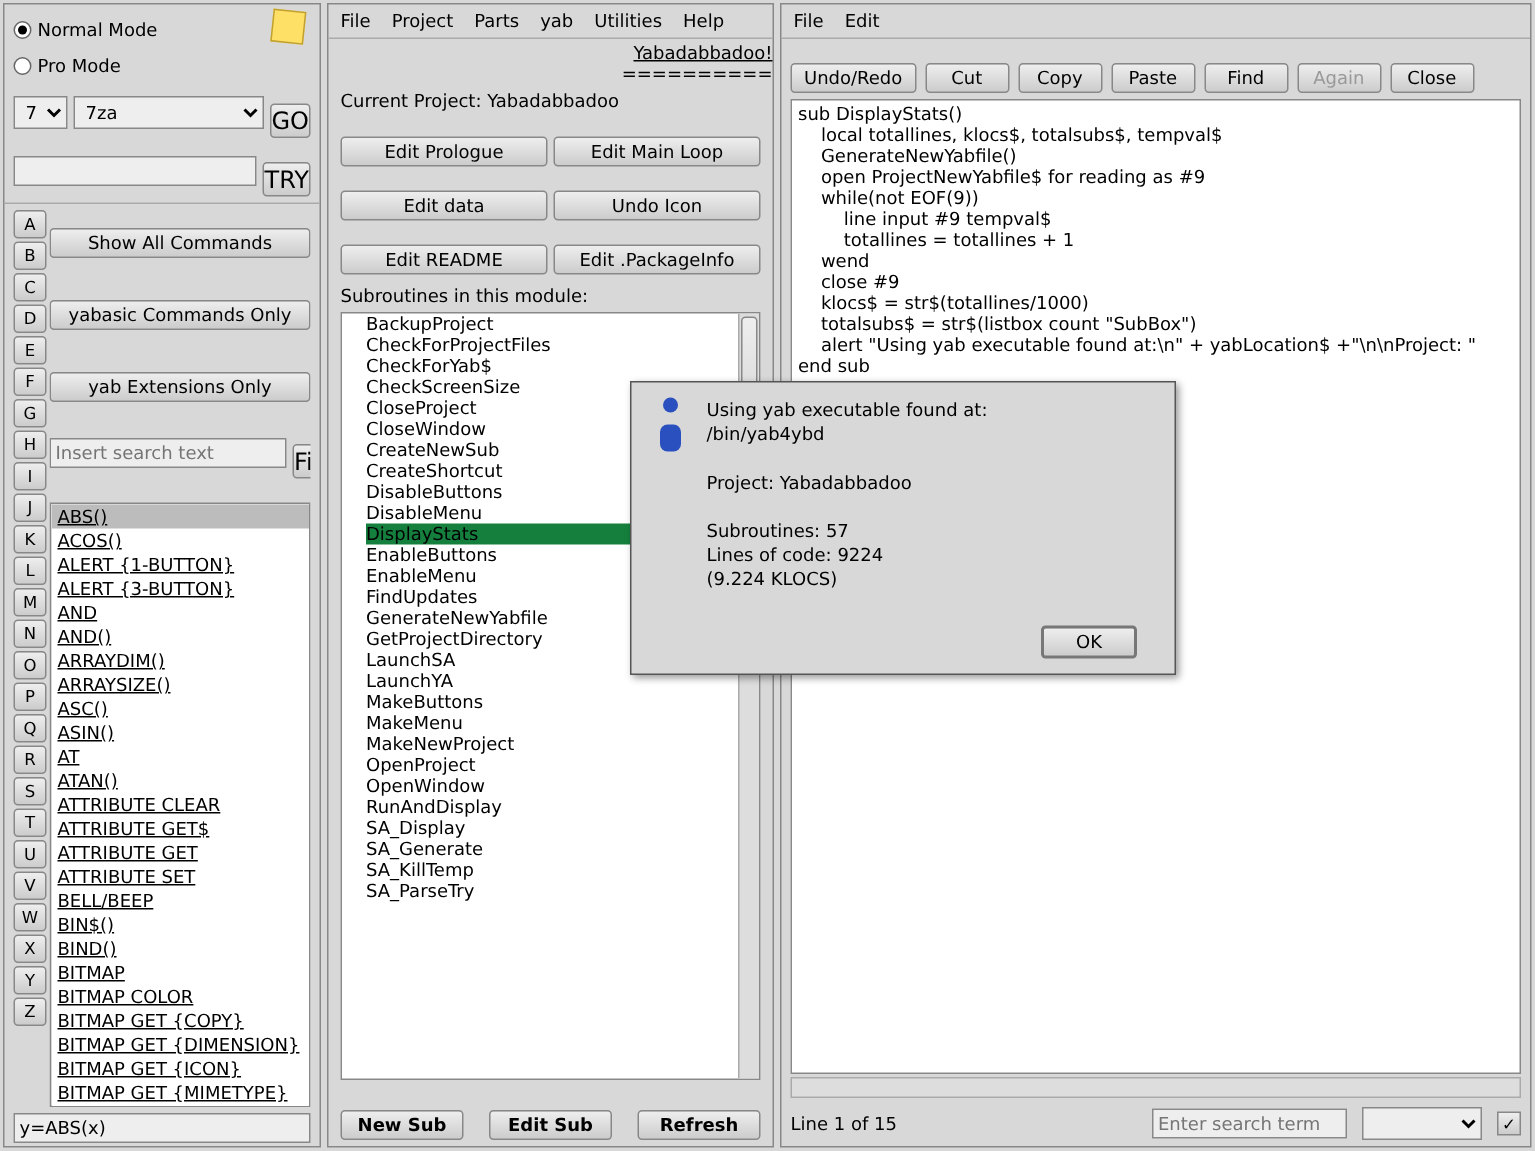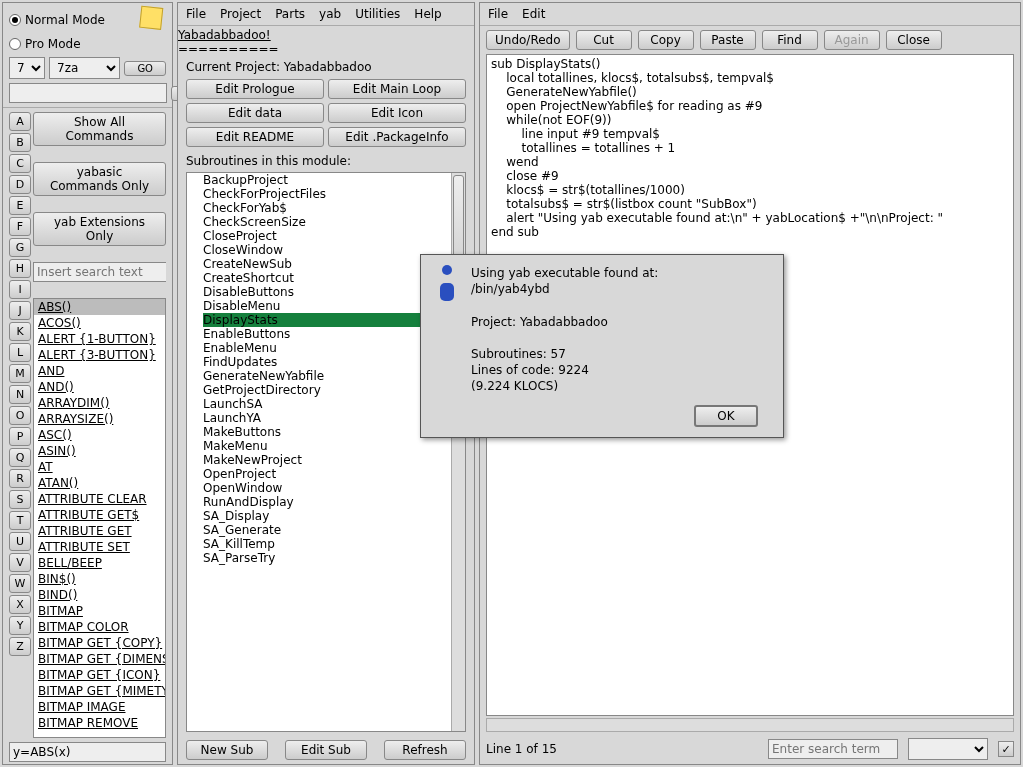--- a/index.html
+++ b/index.html
@@ -12,21 +12,21 @@
   overflow: hidden;
   position: relative;
 }
 .app { display: flex; height: 100%; gap: 4px; padding: 2px; }
 .panel {
   background: #d8d8d8;
   border: 1px solid #888;
   display: flex;
   flex-direction: column;
 }
-.left-panel { width: 171px; }
+.left-panel { width: 212px; }
 .mid-panel  { width: 298px; }
 .right-panel{ flex: 1; }
 
 .menu-bar {
   display: flex;
   gap: 14px;
   padding: 4px 8px;
   border-bottom: 1px solid #aaa;
 }
 .menu-item { cursor: default; }
@@ -44,50 +44,51 @@
 }
 .row { display:flex; gap:4px; padding:2px 6px; align-items:center;}
 select, input[type=text] {
   background:#eee; border:1px solid #888; padding:2px 3px; font: inherit;
 }
 .btn {
   background: linear-gradient(#eee,#ccc);
   border:1px solid #888; border-radius:3px;
   padding:2px 8px; font:inherit; cursor:default;
   text-align:center;
-}
-.btn.small{padding:1px 12px;font-size:10px;text-align:right;}
+  margin-top:12px;
+}
+.btn.small{padding:1px 0;font-size:16px;text-align:right;}
 .btn.wide{width:100%;}
 .az-col { display:flex; flex-direction:column; gap:2px; }
 .az-btn {
   width:22px;height:19px;
   background:linear-gradient(#eee,#ccc); border:1px solid #888; border-radius:3px;
   font-size:11px; display:flex;align-items:center;justify-content:center;
 }
 .cmd-area { display:flex; gap:2px; padding:2px 6px; flex:1; overflow:hidden;}
 .cmd-list {
   flex:1; background:#fff; border:1px solid #888; overflow-y:auto;text-decoration:underline;
 }
 .cmd-list div { padding:1px 4px; white-space:nowrap;}
 .cmd-list div.sel { background:#bcbcbc;}
 .status-input{ margin:2px 6px; width:calc(100% - 12px);}
 
 
-.title-block{ text-align:left; padding:2px 0;}
+.title-block{ text-align:right; padding:2px 0;}
 .title-block .t{ text-decoration:underline;}
 .proj-line{ padding:2px 8px;}
 .btn-grid{ display:grid; grid-template-columns:1fr 1fr; gap:4px; padding:3px 8px;}
 .section-label{ padding:4px 8px;}
 .sub-listwrap{ flex:1; margin:0 8px 4px 8px; border:1px solid #888; background:#fff; position:relative; overflow:hidden;}
 .sub-list{ position:absolute; inset:0 14px 0 0; overflow-y:auto;}
 .sub-list div{ padding:0 0;margin-left:16px;}
 .sub-list div.sel{ background:#15803d;}
 .vscroll{ position:absolute; right:0; top:0; bottom:0; width:14px; background:#ddd; border-left:1px solid #aaa;}
 .vscroll .thumb{ position:absolute; left:1px; right:1px; top:2px; height:30%; background:linear-gradient(#eee,#bbb); border:1px solid #888; border-radius:3px;}
-.bottom-btns{ display:flex; gap:17px; padding:4px 8px;}
+.bottom-btns{ display:flex; gap:17px; padding:4px 8px;font-weight:bold;}
 .bottom-btns .btn{flex:1;}
 
 
 .toolbar{ display:flex; gap:6px; padding:4px 6px; flex-wrap:wrap;}
 .toolbar .btn{ min-width:56px;}
 .btn.disabled{ color:#999;}
 .code-area{
   flex:1; margin:0 6px 2px 6px; background:#fff; border:1px solid #888;
   font-family:inherit; white-space:pre; padding:2px 4px; overflow:auto;
   position:relative;
@@ -221,21 +222,21 @@
       </div>
     <div class="title-block">
       <div class="t">Yabadabbadoo!</div>
       <div>==========</div>
     </div>
     <div class="proj-line">Current Project: Yabadabbadoo</div>
     <div class="btn-grid">
       <button class="btn">Edit Prologue</button>
       <button class="btn">Edit Main Loop</button>
       <button class="btn">Edit data</button>
-      <button class="btn">Edit Icon</button>
+      <button class="btn">Undo Icon</button>
       <button class="btn">Edit README</button>
       <button class="btn">Edit .PackageInfo</button>
     </div>
     <div class="section-label">Subroutines in this module:</div>
     <div class="sub-listwrap">
       <div class="sub-list" id="sub-list">
           <div>BackupProject</div>
           <div>CheckForProjectFiles</div>
           <div>CheckForYab$</div>
           <div>CheckScreenSize</div>

